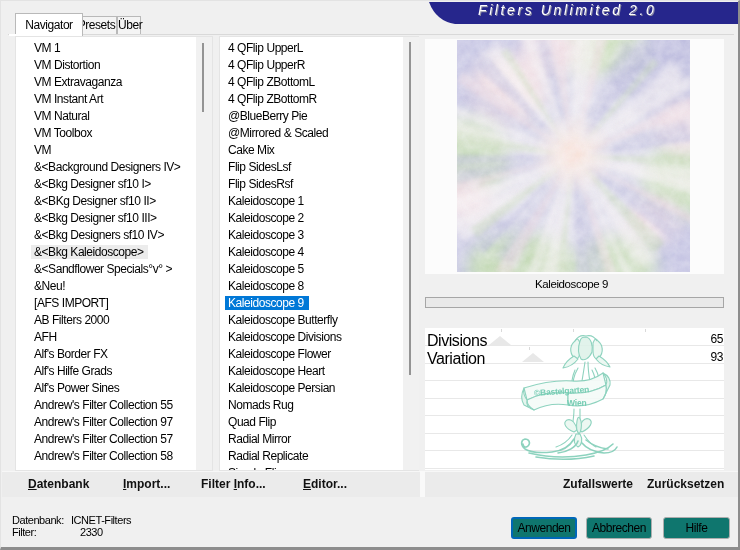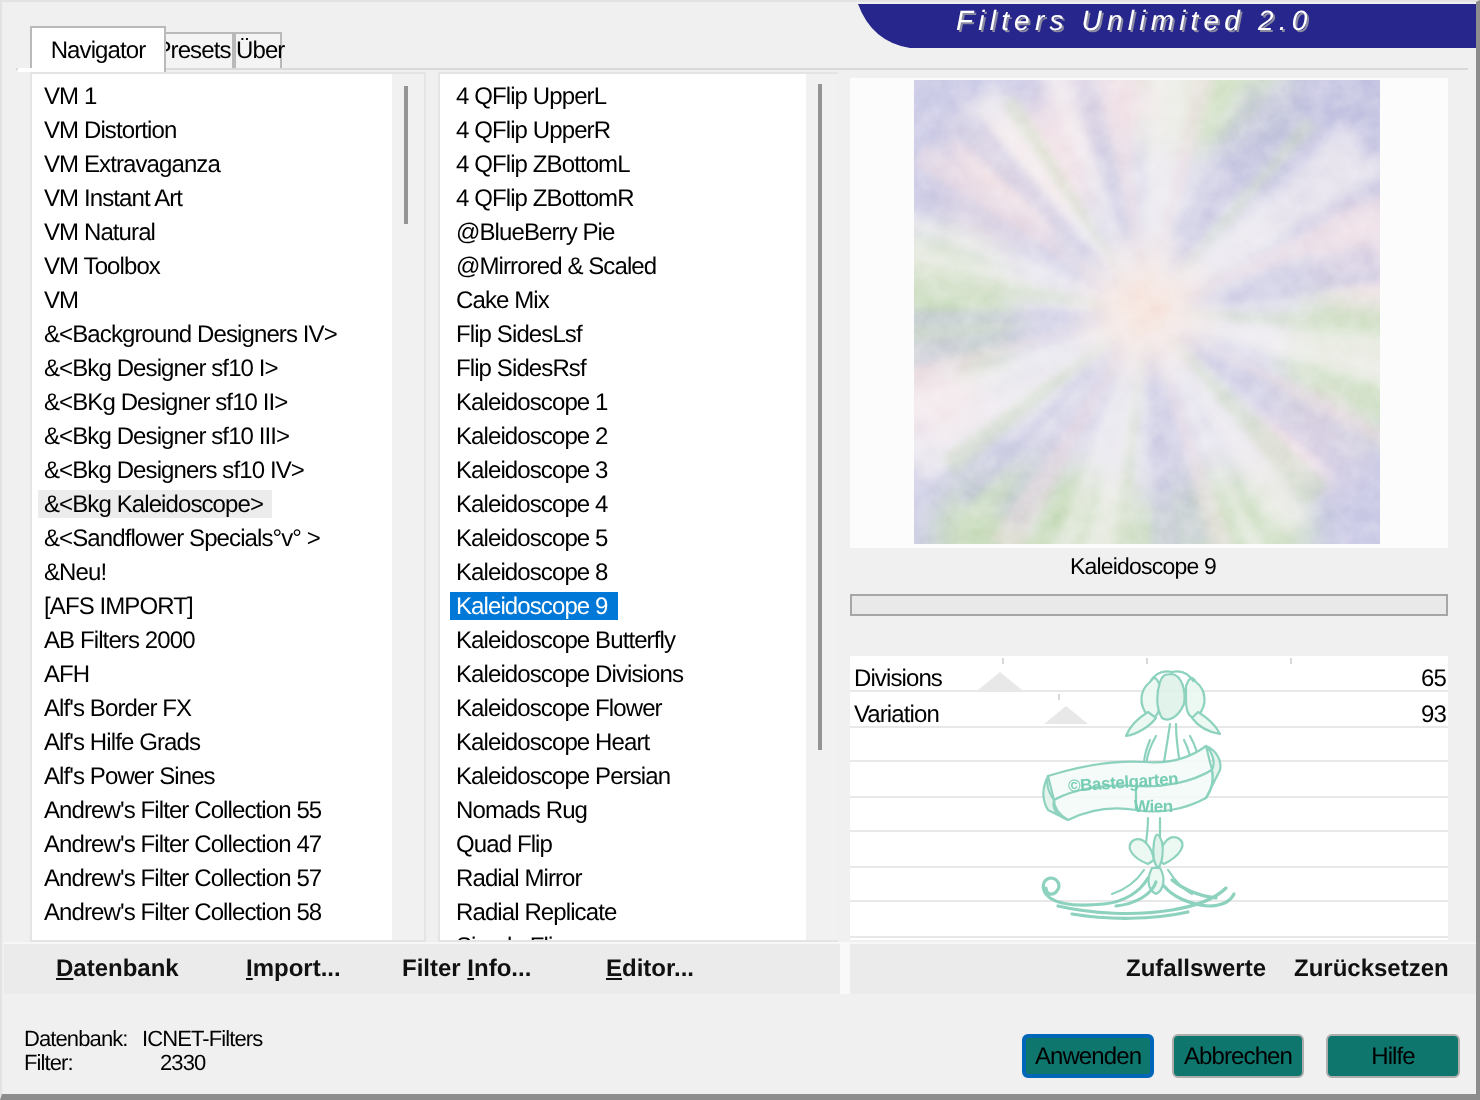--- a/index.html
+++ b/index.html
@@ -25,40 +25,40 @@
     font-size:14px; font-weight:normal; font-style:italic; color:#fff;
     text-shadow:1px 1px 0 #8a8aa0; letter-spacing:2.6px; }
   
   .list { position:absolute; top:36px; height:435px; background:#fff;
     border:1px solid #e4e4e4; overflow:hidden; font-size:12px; letter-spacing:-0.45px; color:#000; z-index:2; }
   #list1 { left:15px; width:198px; }
   #list2 { left:219px; width:200px; }
   #list2 .row { padding-left:8px; }
   #list2 .row span { padding:0 5px 0 3px; }
   .list .pad { height:2px; }
-  .list .row { height:17px; line-height:19.5px; padding-left:6px; white-space:nowrap; }
+  .list .row { height:17px; line-height:19.5px; padding-left:18px; white-space:nowrap; }
   .list .row span { padding:0 4px 0 3px; margin-left:-3px; }
   .selgray { background:#ececec; }
   .selblue { background:#0078d7; color:#fff; }
   
   .sbtrack { position:absolute; top:37px; height:433px; width:16px; background:#f1f1f1; z-index:3; }
   #sb1 { left:196px; }
   #sb2 { left:403px; }
   .sbthumb { position:absolute; width:2px; background:#949494; z-index:4; }
   #th1 { left:202px; top:43px; height:69px; }
   #th2 { left:409px; top:42px; height:333px; }
   
   #prevbox { left:425px; top:39px; width:299px; height:235px; background:#fcfcfc; z-index:2; }
   #pattern { left:457px; top:40px; z-index:3; }
   #plabel { left:422px; top:278px; width:299px; text-align:center; font-size:11.5px; letter-spacing:-0.4px; color:#000; z-index:3; }
   #pbar { left:425px; top:297px; width:299px; height:11px; background:#e9e9e9; border:1px solid #a6a6a6; z-index:3; }
   
   #rows { left:425px; top:328px; width:299px; height:142px; background:#fff; z-index:2; }
   .rline { position:absolute; left:425px; width:299px; height:1px; background:#e8e8e8; z-index:3; }
-  .rlabel { position:absolute; left:427px; font-size:12px; letter-spacing:-0.45px; color:#000; z-index:4; }
+  .rlabel { position:absolute; left:427px; font-size:16px; letter-spacing:-0.45px; color:#000; z-index:4; }
   .rval { position:absolute; width:40px; left:683px; text-align:right; font-size:12px; letter-spacing:-0.45px; color:#000; z-index:4; }
   .tick { position:absolute; width:1px; height:3px; background:#d9d9d9; z-index:3; }
   .tri { position:absolute; width:0; height:0; border-left:11px solid transparent;
     border-right:11px solid transparent; border-bottom:9px solid #e8e8e8; z-index:3; }
   #wm { left:516px; top:335px; z-index:5; opacity:0.87; }
   
   #strip1 { left:2px; top:471px; width:418px; height:26px; background:#ebebeb; border-top:1px solid #f7f7f7; z-index:2; }
   #strip2 { left:425px; top:471px; width:313px; height:26px; background:#ebebeb; border-top:1px solid #f7f7f7; z-index:2; }
   .mitem { position:absolute; top:477px; font-size:12px; font-weight:bold; color:#111; z-index:3; white-space:nowrap; }
   
@@ -101,21 +101,21 @@
   <div class="row"><span class="selgray">&amp;&lt;Bkg Kaleidoscope&gt;</span></div>
   <div class="row">&amp;&lt;Sandflower Specials°v° &gt;</div>
   <div class="row">&amp;Neu!</div>
   <div class="row">[AFS IMPORT]</div>
   <div class="row">AB Filters 2000</div>
   <div class="row">AFH</div>
   <div class="row">Alf's Border FX</div>
   <div class="row">Alf's Hilfe Grads</div>
   <div class="row">Alf's Power Sines</div>
   <div class="row">Andrew's Filter Collection 55</div>
-  <div class="row">Andrew's Filter Collection 47</div>
+  <div class="row">Andrew's Filter Collection 97</div>
   <div class="row">Andrew's Filter Collection 57</div>
   <div class="row">Andrew's Filter Collection 58</div>
 </div>
 
 <div class="list" id="list2">
   <div class="pad"></div>
   <div class="row">4 QFlip UpperL</div>
   <div class="row">4 QFlip UpperR</div>
   <div class="row">4 QFlip ZBottomL</div>
   <div class="row">4 QFlip ZBottomR</div>

